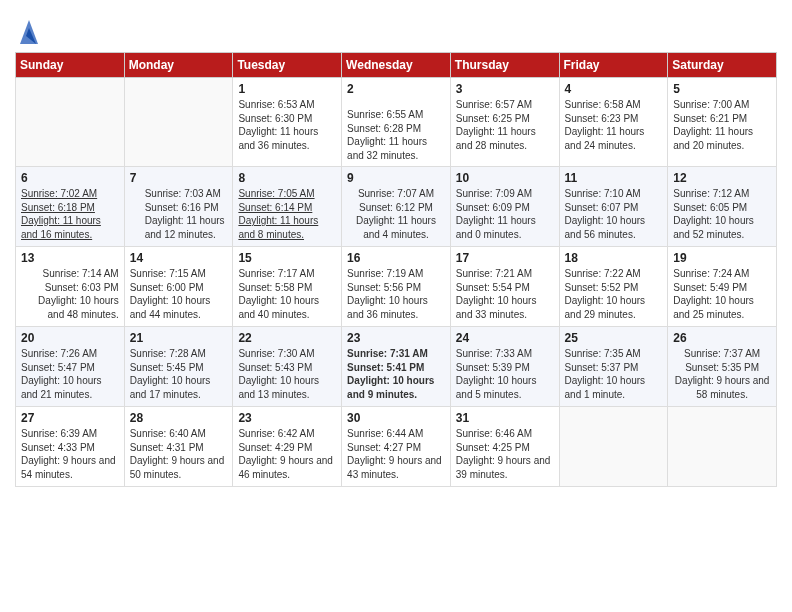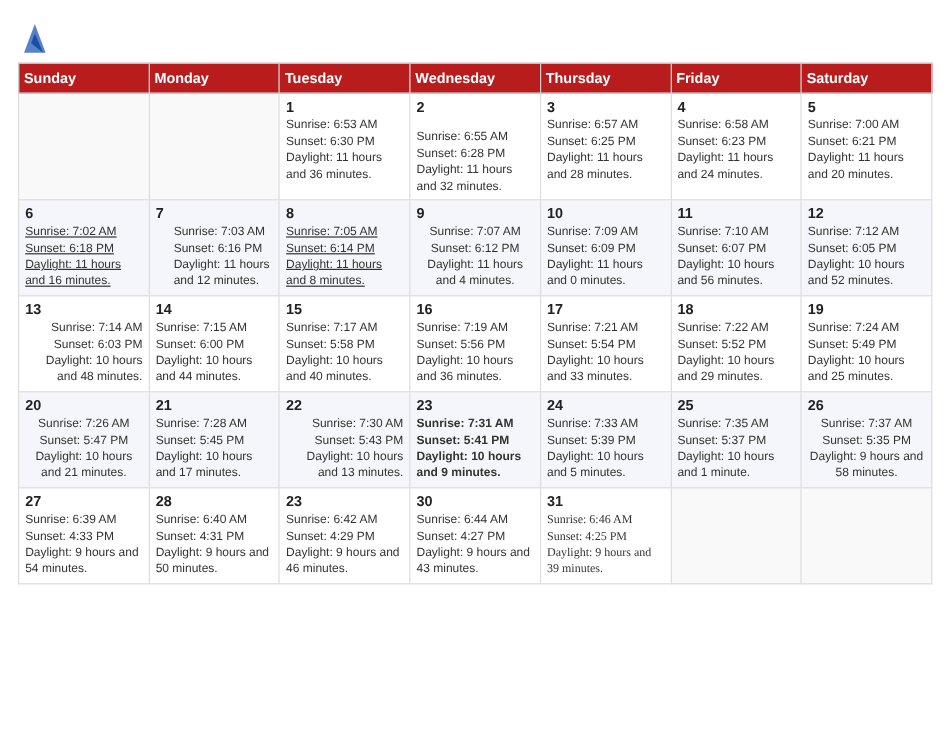--- a/index.html
+++ b/index.html
@@ -247,33 +247,33 @@
         <td>
           <span class="day-num">19</span>
           <div class="cell-text" style="white-space: pre-line;">Sunrise: 7:24 AM
 Sunset: 5:49 PM
 Daylight: 10 hours and 25 minutes.</div>
         </td>
       </tr>
       <tr>
         <td>
           <span class="day-num">20</span>
-          <div class="cell-text" style="white-space: pre-line; text-align: center;">Sunrise: 7:26 AM
+          <div class="cell-text" style="white-space: pre-line;">Sunrise: 7:26 AM
 Sunset: 5:47 PM
 Daylight: 10 hours and 21 minutes.</div>
         </td>
         <td>
           <span class="day-num">21</span>
           <div class="cell-text" style="white-space: pre-line;">Sunrise: 7:28 AM
 Sunset: 5:45 PM
 Daylight: 10 hours and 17 minutes.</div>
         </td>
         <td>
           <span class="day-num">22</span>
-          <div class="cell-text" style="white-space: pre-line; text-align: right;">Sunrise: 7:30 AM
+          <div class="cell-text" style="white-space: pre-line;">Sunrise: 7:30 AM
 Sunset: 5:43 PM
 Daylight: 10 hours and 13 minutes.</div>
         </td>
         <td>
           <span class="day-num">23</span>
           <div class="cell-text" style="white-space: pre-line; font-weight: bold;">Sunrise: 7:31 AM
 Sunset: 5:41 PM
 Daylight: 10 hours and 9 minutes.</div>
         </td>
         <td>
@@ -315,21 +315,21 @@
 Daylight: 9 hours and 46 minutes.</div>
         </td>
         <td>
           <span class="day-num">30</span>
           <div class="cell-text" style="white-space: pre-line;">Sunrise: 6:44 AM
 Sunset: 4:27 PM
 Daylight: 9 hours and 43 minutes.</div>
         </td>
         <td>
           <span class="day-num">31</span>
-          <div class="cell-text" style="white-space: pre-line; font-family: Liberation Serif, serif;">Sunrise: 6:46 AM
+          <div class="cell-text" style="white-space: pre-line;">Sunrise: 6:46 AM
 Sunset: 4:25 PM
 Daylight: 9 hours and 39 minutes.</div>
         </td>
         <td class="empty"></td>
         <td class="empty"></td>
       </tr>
     </tbody>
 </table>
 
 </body></html>

